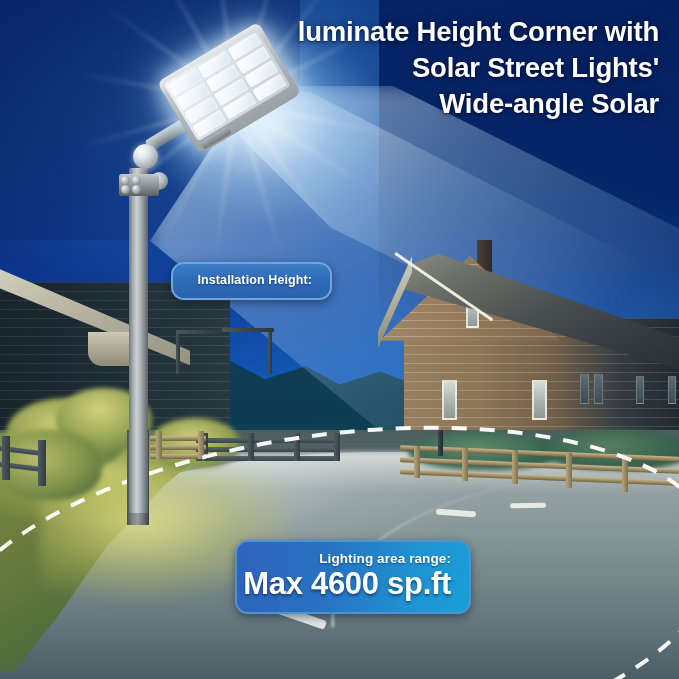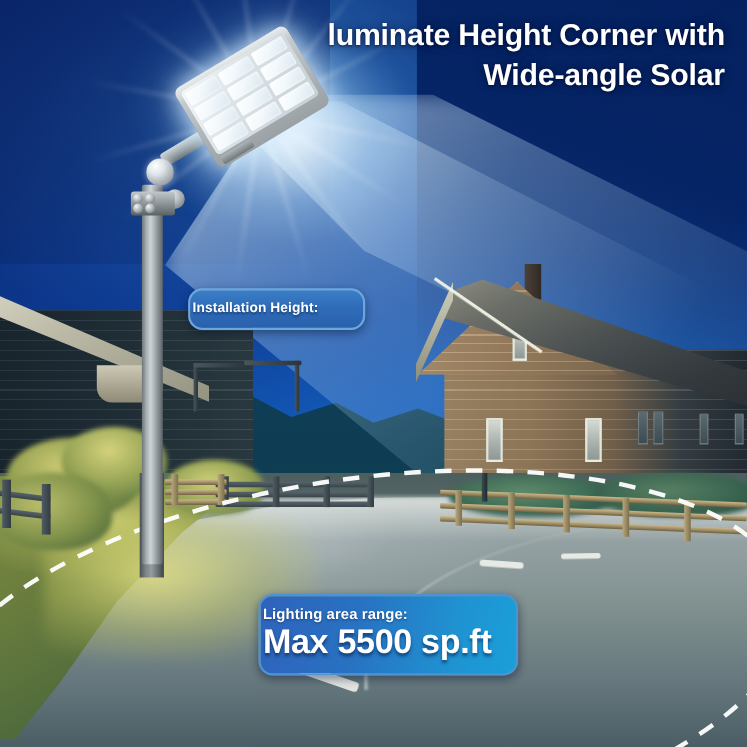--- a/index.html
+++ b/index.html
@@ -304,21 +304,21 @@
     letter-spacing:-0.2px;
     text-shadow:0 1px 3px rgba(0,10,40,.75), 0 0 10px rgba(0,15,50,.45);
   }
   .headline span { display:block; white-space:nowrap; }
 
   
   .badge {
     position:absolute;
     border-radius:13px;
     padding:9px 18px 11px 2px;
-    text-align:left;
+    text-align:right;
     box-shadow:0 3px 9px rgba(0,14,45,.45);
   }
   #badge-height {
     left:171px; top:262px; width:161px;
     background:linear-gradient(to bottom, #3b7ec6 0%, #2f6cb8 45%, #2a61ad 100%);
     border:2px solid #6ba6dd;
   }
   #badge-area {
     left:235px; top:540px; width:236px;
     background:linear-gradient(100deg, #2f63bb 0%, #2872c2 38%, #1f93d2 76%, #1a9fd8 100%);
@@ -493,25 +493,26 @@
       <div class="led"></div>
       <div class="led"></div>
       <div class="led"></div>
       <div class="led"></div>
     </div>
     <div class="head-bottom"></div>
   </div>
 
   <div class="headline">
     <span>luminate Height Corner with</span>
+    <span>Solar Street Lights'</span>
     <span>Wide-angle Solar</span>
   </div>
 
   <div class="badge" id="badge-height">
     <div class="badge-caption">Installation Height:</div>
   </div>
 
   <div class="badge" id="badge-area">
     <div class="badge-caption">Lighting area range:</div>
-    <div class="badge-value">Max 5500 sp.ft</div>
+    <div class="badge-value">Max 4600 sp.ft</div>
   </div>
 
 </div>
 
 </body></html>

